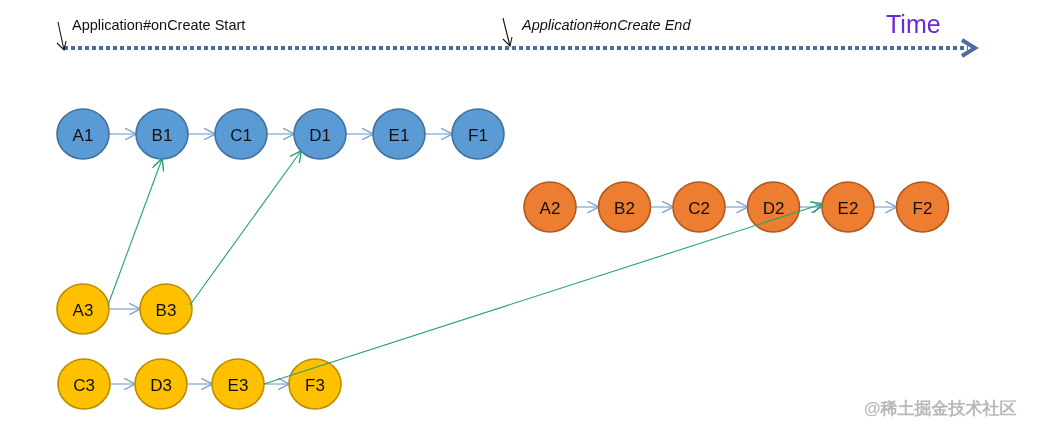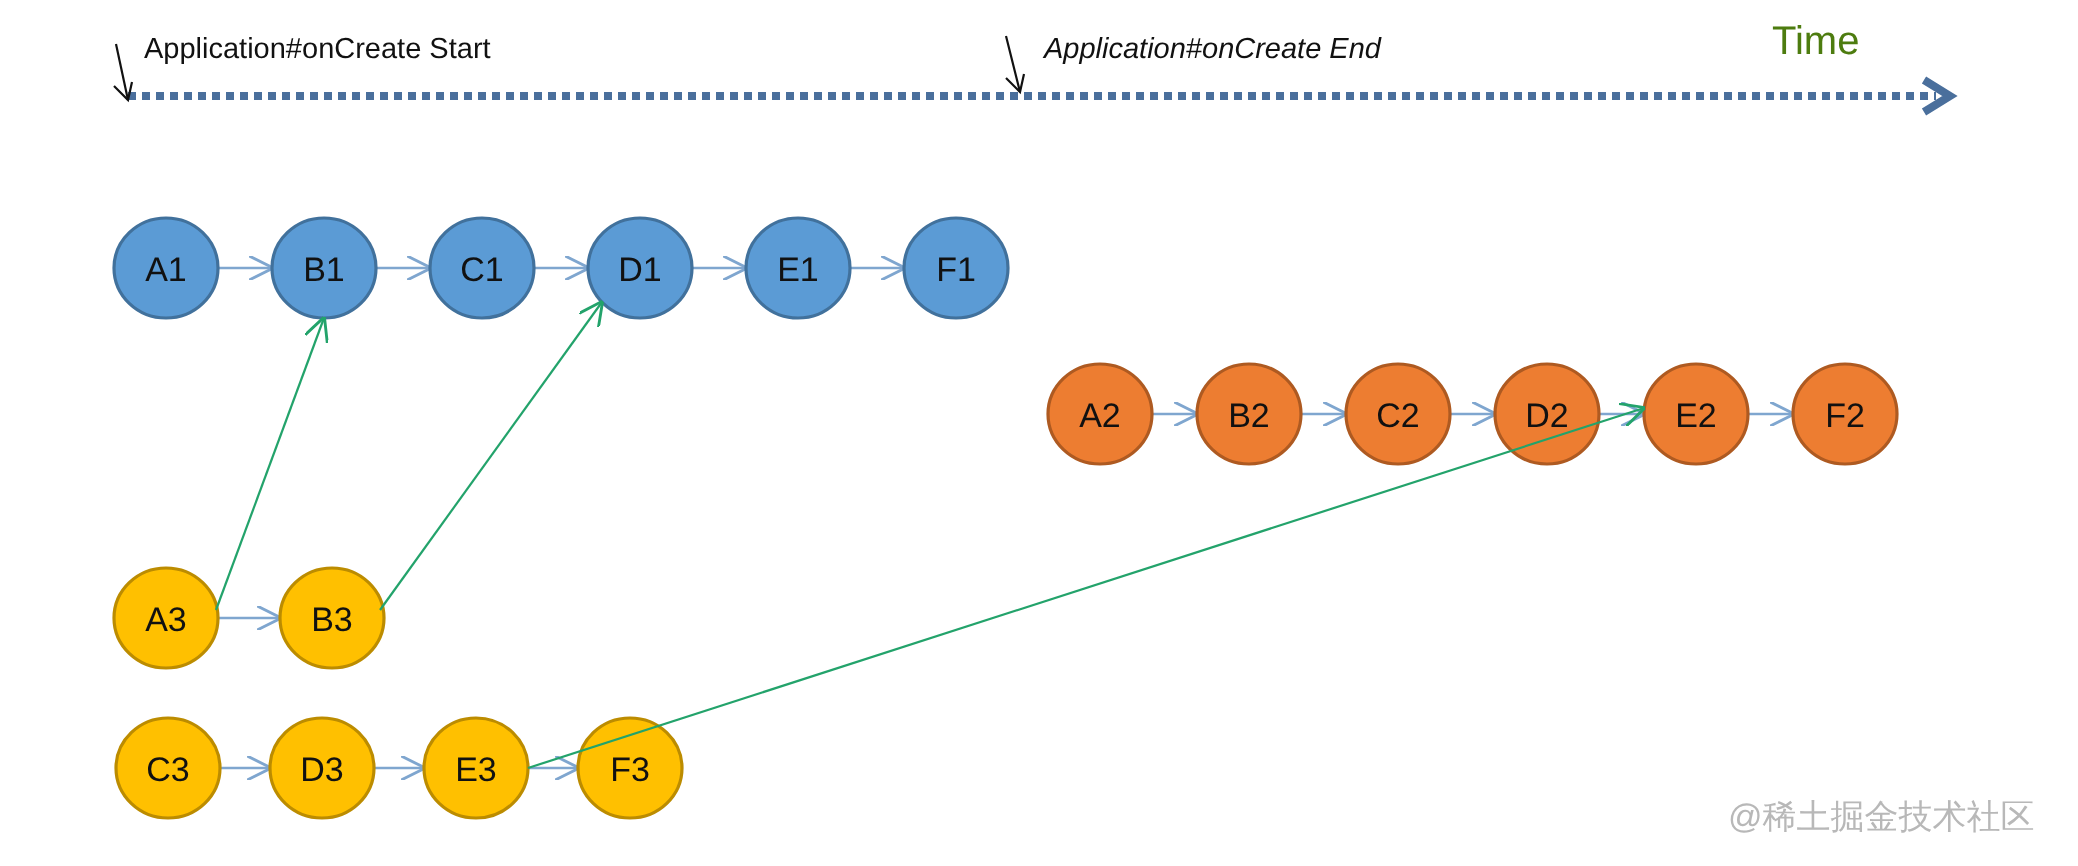--- a/index.html
+++ b/index.html
@@ -1,20 +1,20 @@
 <!DOCTYPE html>
 <html><head>
   <meta charset="utf-8">
   <style>
     html, body { margin: 0; padding: 0; background: #ffffff; }
     body { width: 1039px; height: 433px; position: relative; overflow: hidden; font-family: "Liberation Sans", sans-serif; }
     #diagram { position: absolute; left: 0; top: 0; width: 1039px; height: 433px; }
     .label-small { position: absolute; font-size: 14.5px; color: #111; white-space: nowrap; }
-    .time-label { position: absolute; font-size: 20px; color: #4d7c0f; }
-    .watermark { position: absolute; font-size: 17px; color: #b8b8b8; white-space: nowrap; }
+    .time-label { position: absolute; font-size: 25px; color: #6d28d9; }
+    .watermark { position: absolute; font-size: 17px; color: #b8b8b8; white-space: nowrap; font-weight: bold; }
     svg text { font-family: "Liberation Sans", sans-serif; }
   </style>
 </head>
 <body>
 
 <svg id="diagram" xmlns="http://www.w3.org/2000/svg" width="1039" height="433" viewBox="0 0 1039 433">
   <defs>
     <marker id="seq-head" viewBox="0 0 10 10" refX="9.5" refY="5" markerWidth="12" markerHeight="12" markerUnits="userSpaceOnUse" orient="auto">
       <path d="M0,0 L10,5 L0,10" fill="none" stroke="#7FA6CF" stroke-width="1.2"></path>
     </marker>

